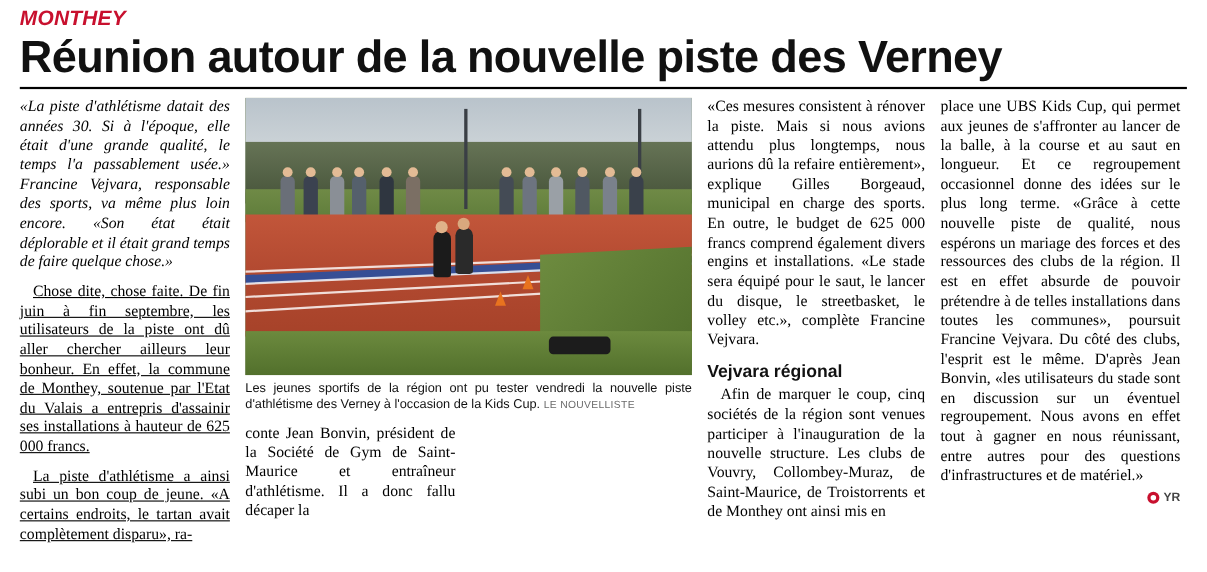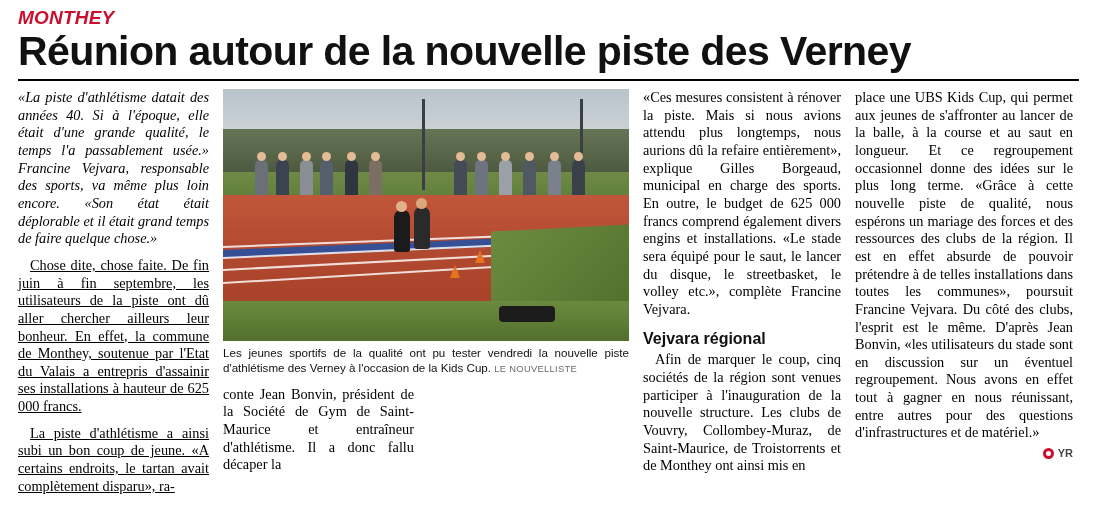--- a/index.html
+++ b/index.html
@@ -230,21 +230,21 @@
 
 <div class="page">
 
   <div class="kicker">MONTHEY</div>
   <h1 class="headline">Réunion autour de la nouvelle piste des Verney</h1>
   <div class="rule"></div>
 
   <div class="columns">
 
     <div class="col col1">
-      <p class="noindent quote">«La piste d'athlétisme datait des années 40. Si à l'époque, elle était d'une grande qualité, le temps l'a passablement usée.» Francine Vejvara, responsable des sports, va même plus loin encore. «Son état était déplorable et il était grand temps de faire quelque chose.»</p>
+      <p class="noindent quote">«La piste d'athlétisme datait des années 30. Si à l'époque, elle était d'une grande qualité, le temps l'a passablement usée.» Francine Vejvara, responsable des sports, va même plus loin encore. «Son état était déplorable et il était grand temps de faire quelque chose.»</p>
       <p class="spacer-p">Chose dite, chose faite. De fin juin à fin septembre, les utilisateurs de la piste ont dû aller chercher ailleurs leur bonheur. En effet, la commune de Monthey, soutenue par l'Etat du Valais a entrepris d'assainir ses installations à hauteur de 625 000 francs.</p>
       <p class="spacer-p">La piste d'athlétisme a ainsi subi un bon coup de jeune. «A certains endroits, le tartan avait complètement disparu», ra-</p>
     </div>
 
     <div class="col col2">
       <div class="photo-wrap">
         <div class="photo">
           <div class="sky"></div>
           <div class="treeline"></div>
           <div class="grass-top"></div>
@@ -274,21 +274,21 @@
           <div class="cone c1"></div>
           <div class="cone c2"></div>
           <div class="cone c3"></div>
           <div class="grass-right"></div>
           <div class="grass-bottom"></div>
           <div class="bag"></div>
         </div>
       </div>
 
       <div class="caption">
-        <span>Les jeunes sportifs de la qualité ont pu tester vendredi la nouvelle piste d'athlétisme des Verney à l'occasion de la Kids Cup.</span>
+        <span>Les jeunes sportifs de la région ont pu tester vendredi la nouvelle piste d'athlétisme des Verney à l'occasion de la Kids Cup.</span>
         <span class="credit">LE NOUVELLISTE</span>
       </div>
 
       <div class="body-cols">
         <div>
           <p>conte Jean Bonvin, président de la Société de Gym de Saint-Maurice et entraîneur d'athlétisme. Il a donc fallu décaper la</p>
         </div>
       </div>
     </div>
 

